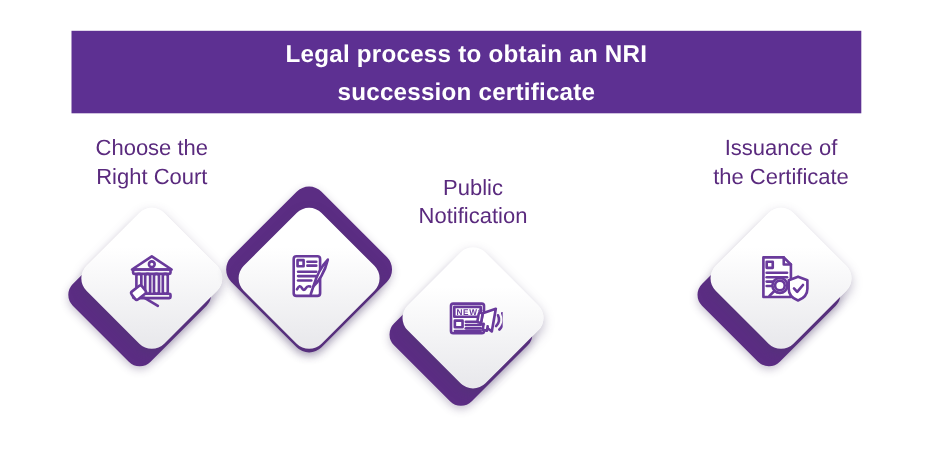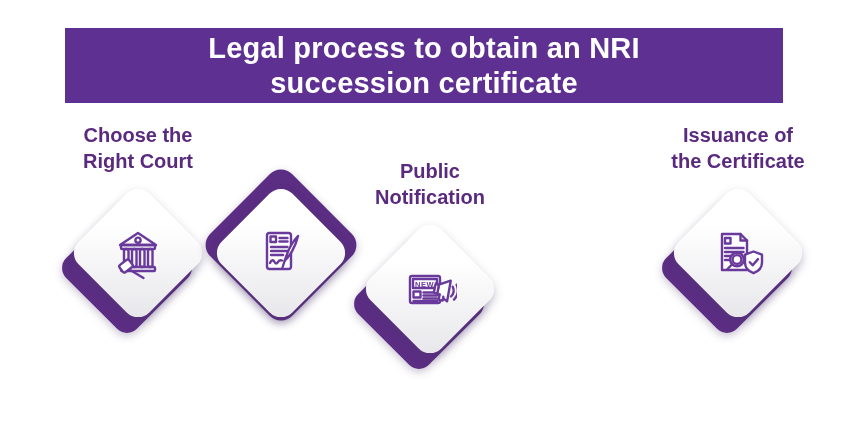--- a/index.html
+++ b/index.html
@@ -5,25 +5,25 @@
   html,body{margin:0;padding:0;background:#ffffff;}
   .canvas{
     position:relative;width:855px;height:425px;overflow:hidden;
     background:#ffffff;font-family:"Liberation Sans",sans-serif;
   }
   .banner{
     position:absolute;left:65px;top:28px;width:718px;height:75px;
     display:flex;align-items:center;justify-content:center;
   }
   .banner-title{
-    color:#ffffff;font-size:29px;line-height:35px;font-weight:bold;
+    color:#ffffff;font-size:22px;line-height:35px;font-weight:bold;
     text-align:center;white-space:pre-line;letter-spacing:.2px;
   }
   .step{position:absolute;top:0;width:220px;height:425px;}
-  .s1{left:28px;} .s2{left:171px;} .s3{left:320px;margin-top:36px;} .s4{left:457px;} .s5{left:628px;}
+  .s1{left:28px;} .s2{left:171px;} .s3{left:320px;margin-top:36px;} .s4{left:457px;} .s5{left:600px;}
   .diamond-purple{
     position:absolute;background:#5b2d83;transform:rotate(45deg);
   }
   .diamond-purple.odd{
     left:49px;top:218px;width:100px;height:100px;border-radius:14px;
     box-shadow:2px 2px 8px rgba(70,50,100,.30);
   }
   .diamond-purple.even{
     left:52px;top:187px;width:116px;height:116px;border-radius:16px;
     box-shadow:2px 2px 8px rgba(70,50,100,.30);
@@ -31,21 +31,21 @@
   .diamond-white{
     position:absolute;left:60px;top:203px;width:100px;height:100px;
     transform:rotate(45deg);border-radius:16px;
     background:linear-gradient(135deg,#ffffff 30%,#e6e6ea 100%);
     box-shadow:3px 3px 10px rgba(75,60,105,.35);
   }
   .step-icon{position:absolute;left:83px;top:226px;width:54px;height:54px;}
   .step-icon svg{display:block;}
   .step-label{
     position:absolute;left:5px;width:210px;text-align:center;
-    color:#5a2a7e;font-size:20px;line-height:26px;font-weight:bold;
+    color:#5a2a7e;font-size:20px;line-height:26px;font-weight:normal;
     white-space:pre-line;
   }
   .step-label.above{top:122px;}
   .step-label.below-a{top:334px;}
   .step-label.below-b{top:338px;}
   .ic{stroke:#693a9b;stroke-width:2.4;fill:none;stroke-linecap:round;stroke-linejoin:round;}
   .icf{stroke:#693a9b;stroke-width:2.4;fill:#ffffff;stroke-linecap:round;stroke-linejoin:round;}
   .ictxt{fill:#693a9b;font-family:"Liberation Sans",sans-serif;font-size:7.5px;font-weight:bold;letter-spacing:.6px;}
 </style>
 </head>

